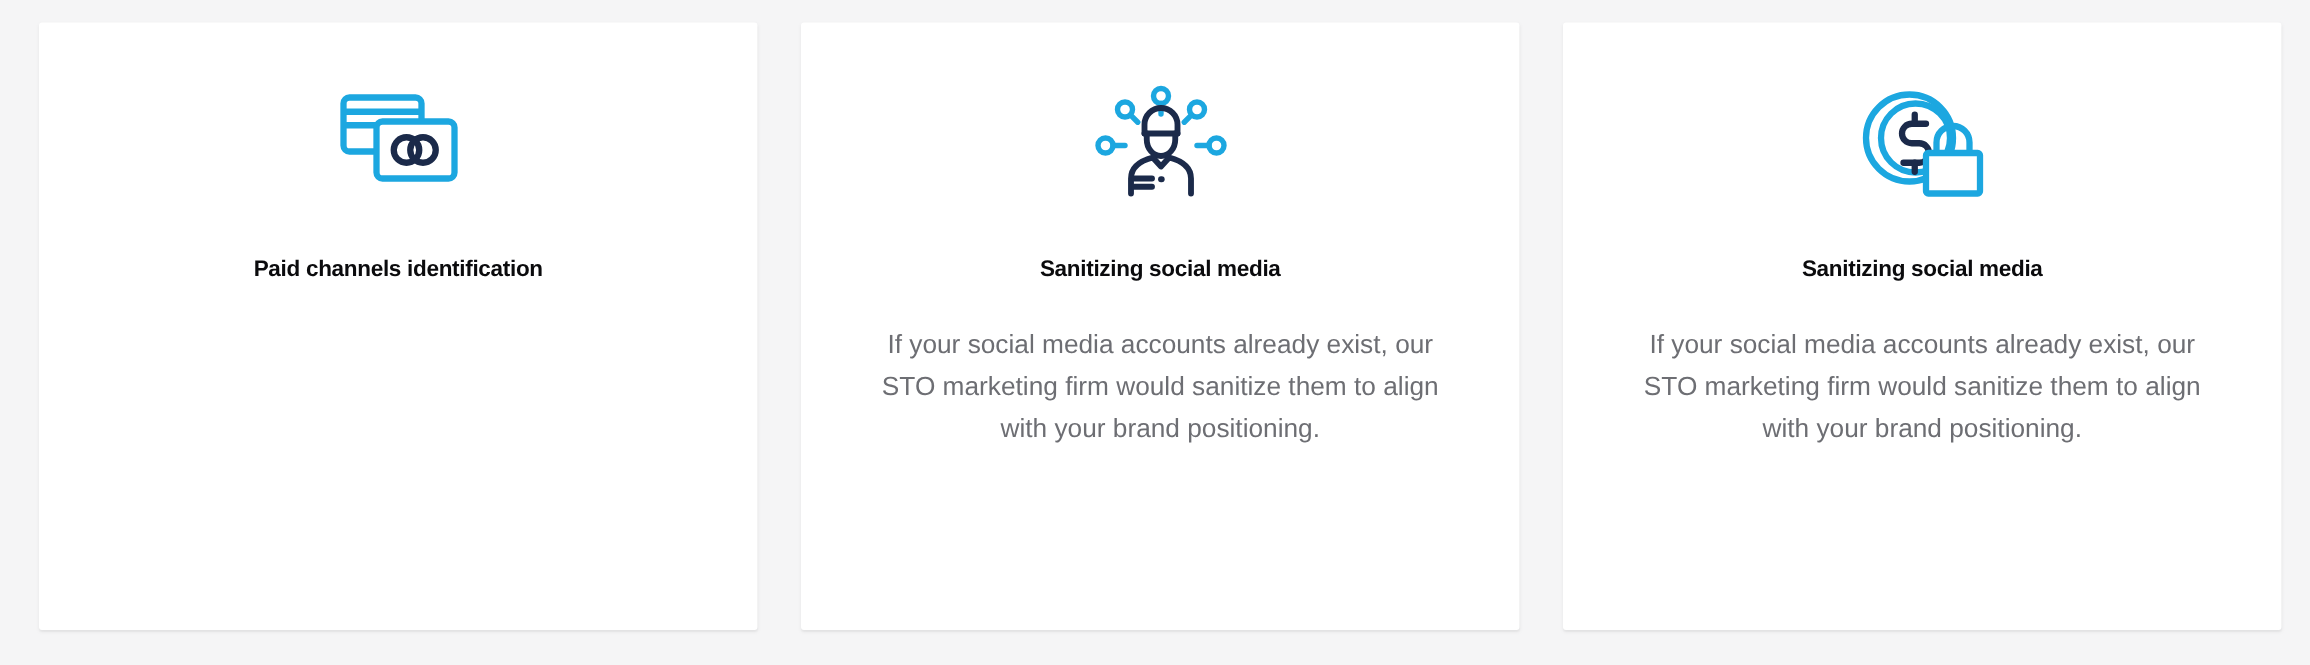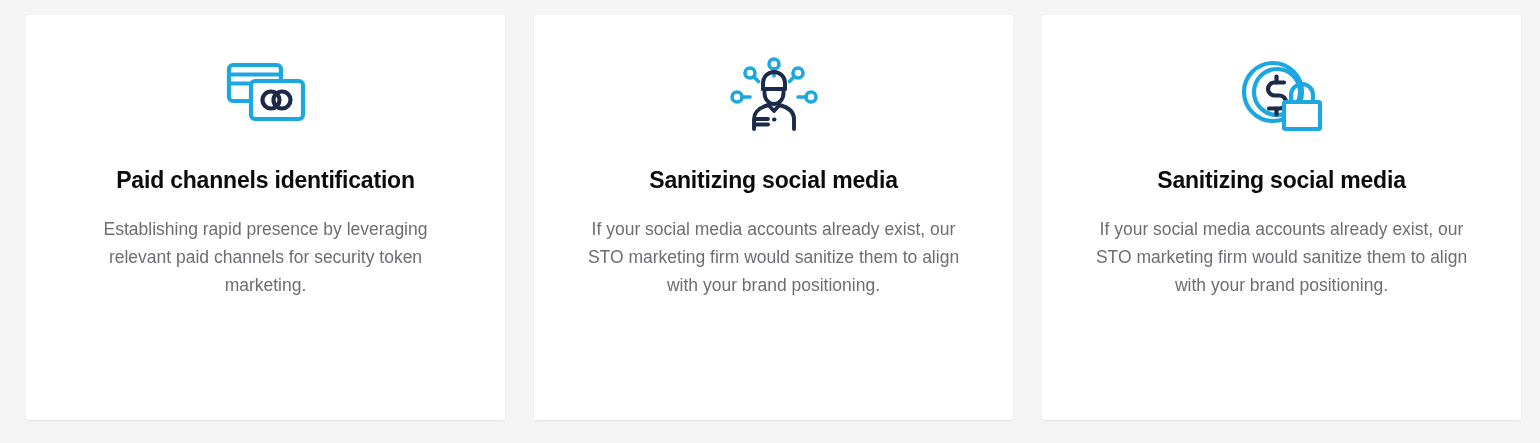--- a/index.html
+++ b/index.html
@@ -41,21 +41,21 @@
     width: 100px;
     height: 84px;
     display: flex;
     align-items: center;
     justify-content: center;
     margin-bottom: 28px;
   }
   .card-icon svg { display: block; }
 
   .card-title {
-    font-size: 23px;
+    font-size: 15px;
     font-weight: bold;
     color: #0b0b0d;
     text-align: center;
     line-height: 30px;
     letter-spacing: -0.2px;
     padding: 0 18px;
   }
 
   .card-body {
     margin-top: 20px;
@@ -77,21 +77,20 @@
       <svg width="84" height="72" viewBox="0 0 84 72" fill="none" xmlns="http://www.w3.org/2000/svg">
         <rect x="5" y="6" width="52" height="36" rx="4" stroke="#1ca7e0" stroke-width="4.2"></rect>
         <line x1="5" y1="15.5" x2="57" y2="15.5" stroke="#1ca7e0" stroke-width="4.2"></line>
         <line x1="5" y1="24.5" x2="57" y2="24.5" stroke="#1ca7e0" stroke-width="4.2"></line>
         <rect x="27" y="22" width="52" height="38" rx="4" fill="#ffffff" stroke="#1ca7e0" stroke-width="4.2"></rect>
         <circle cx="47" cy="41" r="8.5" stroke="#1b2a4a" stroke-width="4.2"></circle>
         <circle cx="58" cy="41" r="8.5" stroke="#1b2a4a" stroke-width="4.2"></circle>
       </svg>
     </div>
     <div class="card-title">Paid channels identification</div>
-    <div class="card-body">Establishing rapid presence by leveraging relevant paid channels for security token marketing.</div>
   </div>
 
   <div class="card">
     <div class="card-icon">
       <svg width="88" height="78" viewBox="0 0 88 78" fill="none" xmlns="http://www.w3.org/2000/svg">
 
         <g stroke="#1ca7e0" stroke-width="3.6" stroke-linecap="round">
           <circle cx="44" cy="8" r="5"></circle>
             <line x1="44" y1="13" x2="44" y2="20"></line>
           <circle cx="20" cy="17" r="5"></circle>

